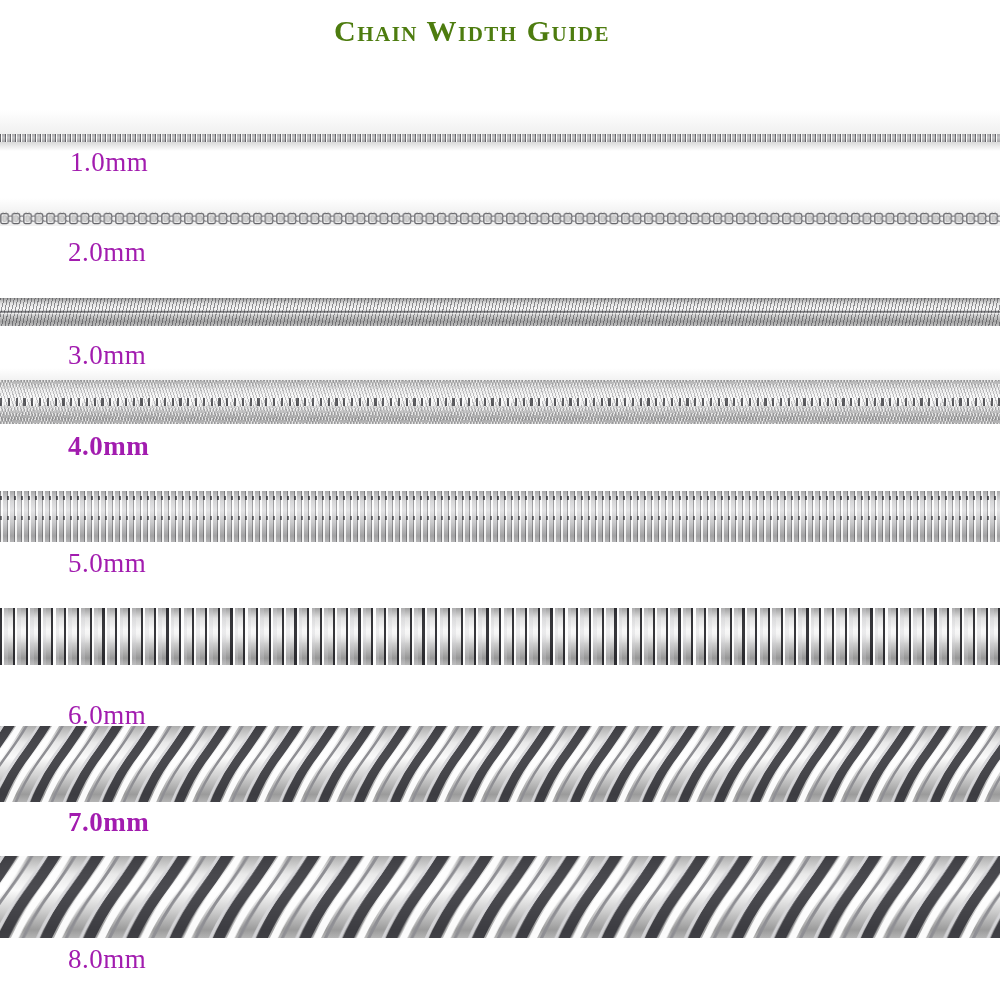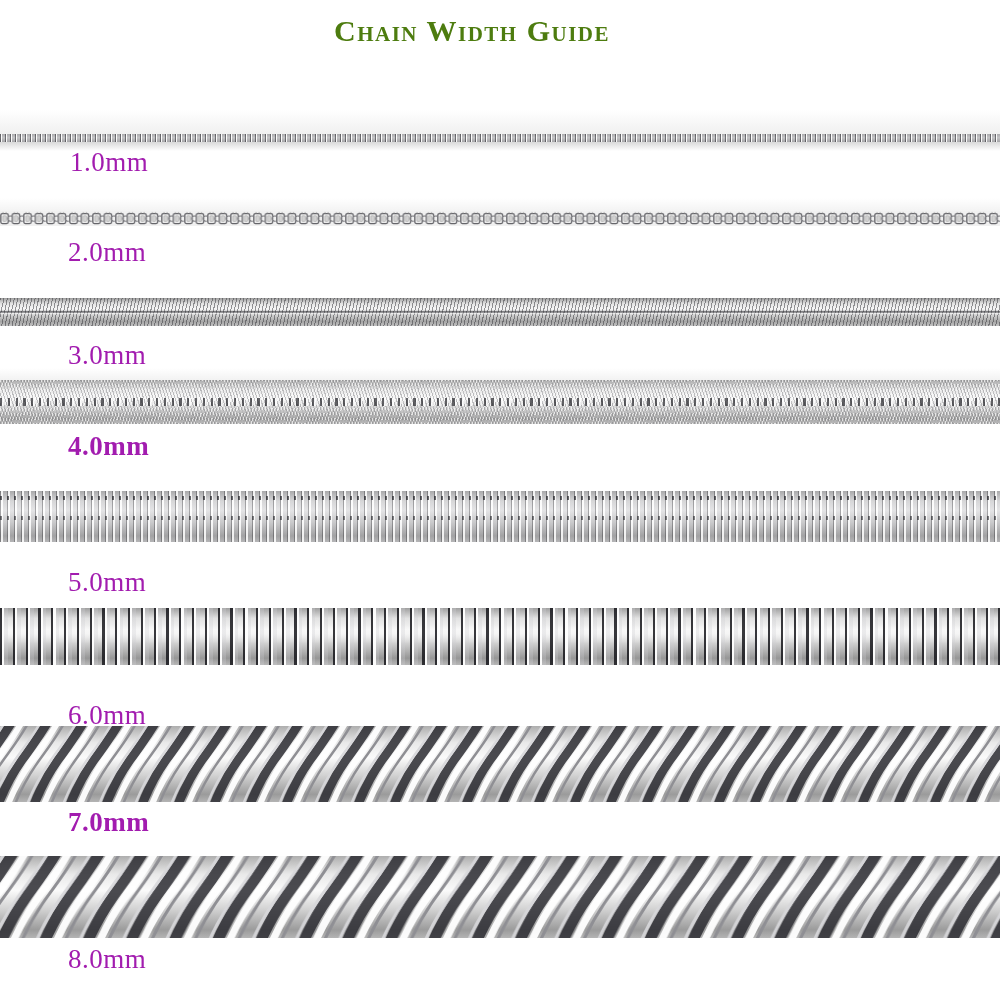--- a/index.html
+++ b/index.html
@@ -95,21 +95,21 @@
   }
 
   
   .c7{top:726px;height:76px;}
   .c8{top:856px;height:82px;}
 
   .l1{top:147px;left:38px;}
   .l2{top:237px;text-align:right;}
   .l3{top:340px;}
   .l4{top:431px;font-weight:bold;}
-  .l5{top:567px;}
+  .l5{top:548px;}
   .l6{top:700px;}
   .l7{top:807px;font-weight:bold;}
   .l8{top:944px;text-align:center;}
 </style>
 </head>
 <body>
 
 <div class="canvas">
 
   <svg width="0" height="0" style="position:absolute" aria-hidden="true">

